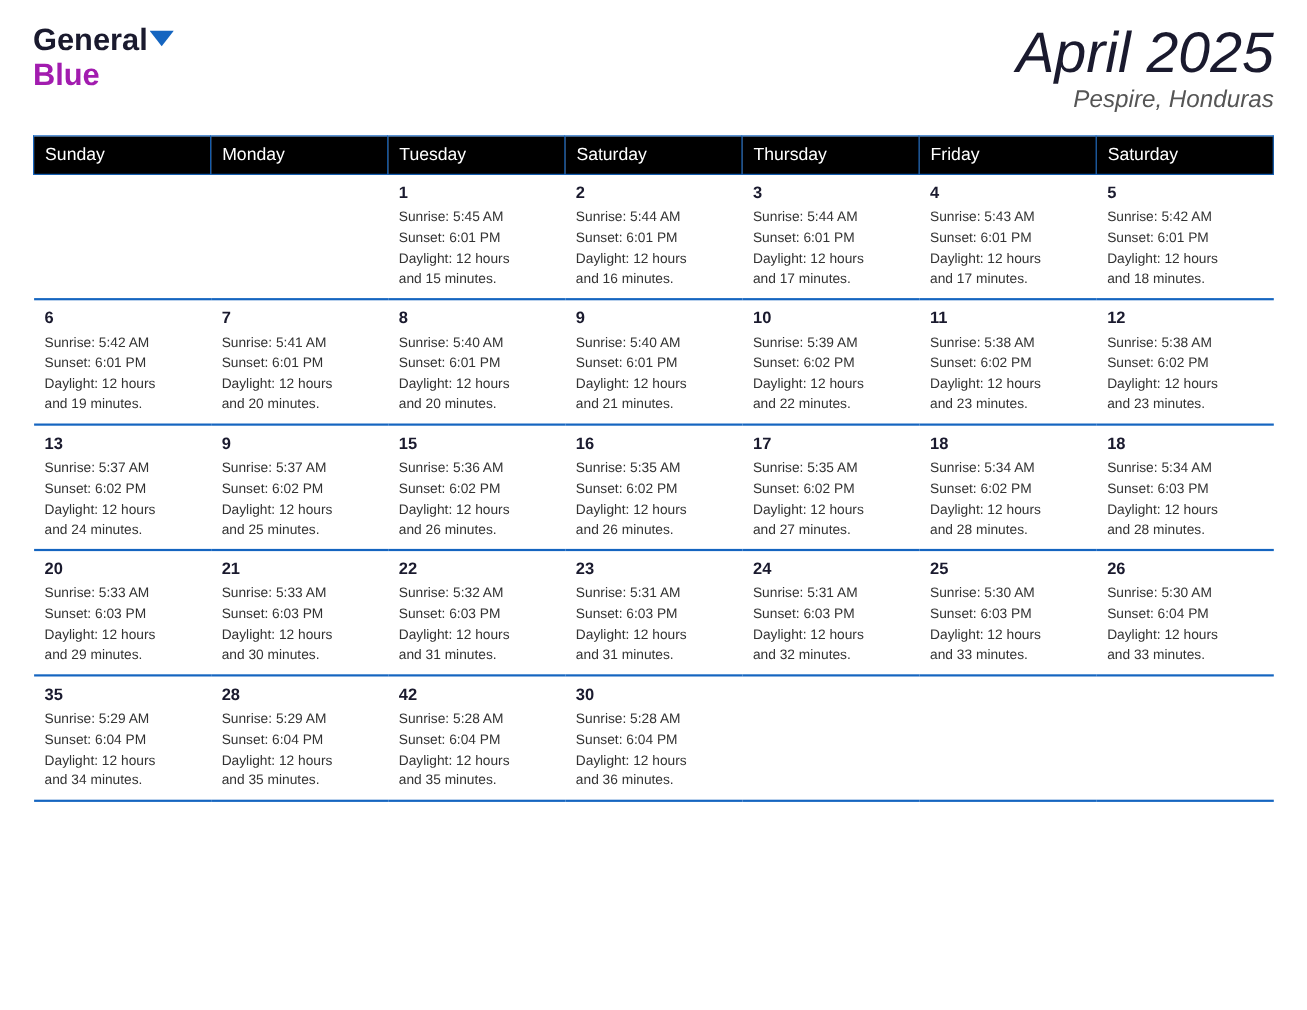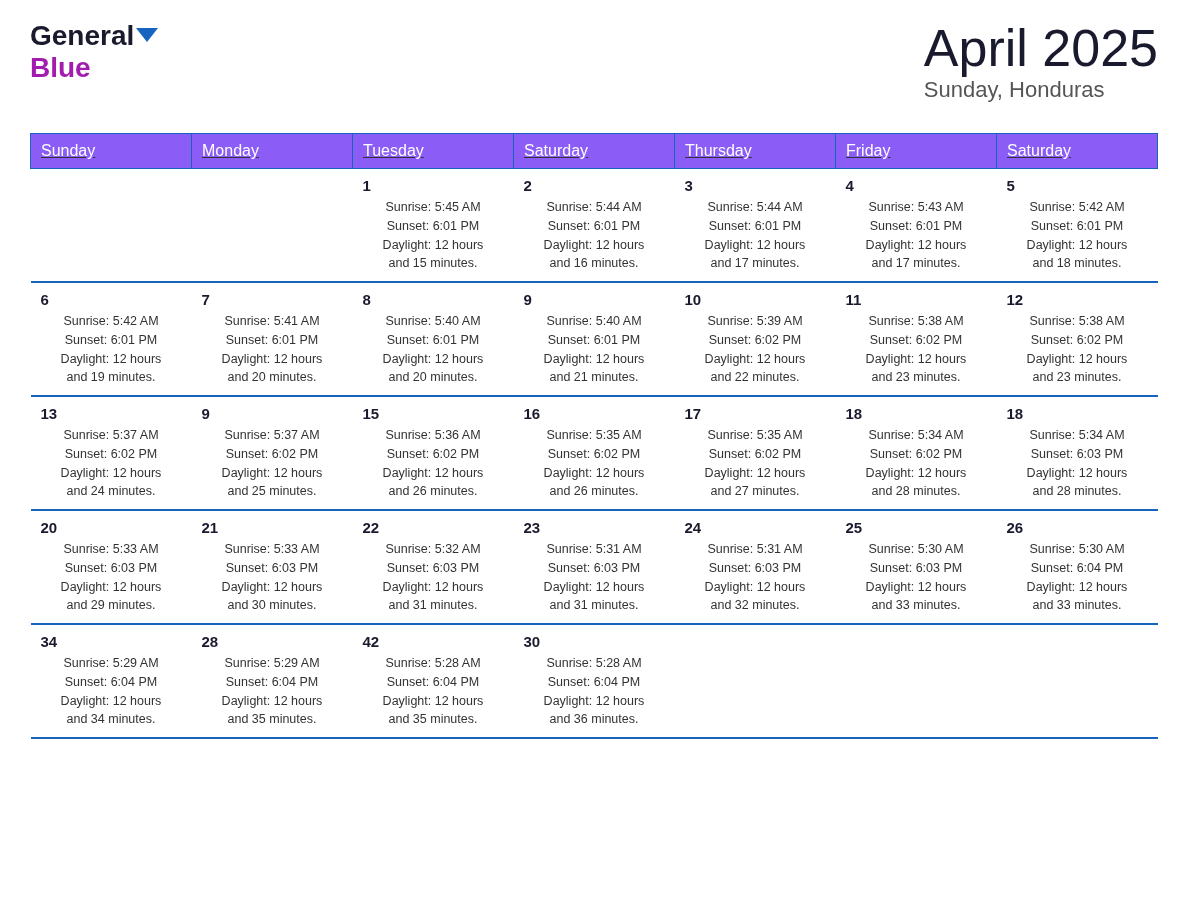--- a/index.html
+++ b/index.html
@@ -8,21 +8,21 @@
       background: #fff;
       color: #333;
       padding: 20px 30px;
       width: 1188px;
       min-height: 918px;
     }
     .header {
       display: flex;
       justify-content: space-between;
       align-items: flex-start;
-      margin-bottom: 30px;
+      margin-bottom: 20px;
     }
     .logo {
       display: flex;
       align-items: center;
     }
     .logo-text-general {
       font-size: 28px;
       font-weight: bold;
       color: #1a1a2e;
     }
@@ -33,39 +33,40 @@
     }
     .logo-wrapper {
       display: flex;
       flex-direction: column;
     }
     .logo-top {
       display: flex;
       align-items: center;
     }
     .title-section {
+      text-align: right;
+      font-style: italic;
     }
     .title-section h1 {
       font-size: 52px;
       font-weight: 400;
       color: #1a1a2e;
       line-height: 1.1;
     }
     .title-section h2 {
       font-size: 22px;
       font-weight: 400;
       color: #555;
     }
     .calendar {
       width: 100%;
       border-collapse: collapse;
     }
     .calendar thead tr {
-      background-color: #8b5cf6;
-      text-decoration: underline;
+      background-color: #000000;
     }
     .calendar thead th {
       color: #fff;
       padding: 8px 10px;
       text-align: left;
       font-size: 16px;
       font-weight: normal;
       border: 1px solid #1565c0;
     }
     .calendar tbody tr {
@@ -83,21 +84,20 @@
     .day-number {
       font-size: 15px;
       font-weight: bold;
       color: #1a1a2e;
       margin-bottom: 4px;
     }
     .day-info {
       font-size: 12.5px;
       color: #333;
       line-height: 1.5;
-      text-align: center;
     }
     .empty-cell {
       background: #fff;
     }
   </style>
 </head>
 <body>
 
 <div class="header">
   <div class="logo">
@@ -108,21 +108,21 @@
           <polygon points="0,4 22,4 11,18" fill="#1565c0"></polygon>
         </svg>
       </div>
       <div>
         <span class="logo-text-blue">Blue</span>
       </div>
     </div>
   </div>
   <div class="title-section">
     <h1>April 2025</h1>
-    <h2>Sunday, Honduras</h2>
+    <h2>Pespire, Honduras</h2>
   </div>
 </div>
 
 <table class="calendar">
   <thead>
     <tr>
     <th>Sunday</th>
         <th>Monday</th>
         <th>Tuesday</th>
         <th>Saturday</th>
@@ -241,21 +241,21 @@
           <div class="day-number">25</div>
           <div class="day-info">Sunrise: 5:30 AM<br>Sunset: 6:03 PM<br>Daylight: 12 hours<br>and 33 minutes.</div>
         </td>
         <td>
           <div class="day-number">26</div>
           <div class="day-info">Sunrise: 5:30 AM<br>Sunset: 6:04 PM<br>Daylight: 12 hours<br>and 33 minutes.</div>
         </td>
       </tr>
       <tr>
         <td>
-          <div class="day-number">34</div>
+          <div class="day-number">35</div>
           <div class="day-info">Sunrise: 5:29 AM<br>Sunset: 6:04 PM<br>Daylight: 12 hours<br>and 34 minutes.</div>
         </td>
         <td>
           <div class="day-number">28</div>
           <div class="day-info">Sunrise: 5:29 AM<br>Sunset: 6:04 PM<br>Daylight: 12 hours<br>and 35 minutes.</div>
         </td>
         <td>
           <div class="day-number">42</div>
           <div class="day-info">Sunrise: 5:28 AM<br>Sunset: 6:04 PM<br>Daylight: 12 hours<br>and 35 minutes.</div>
         </td>

